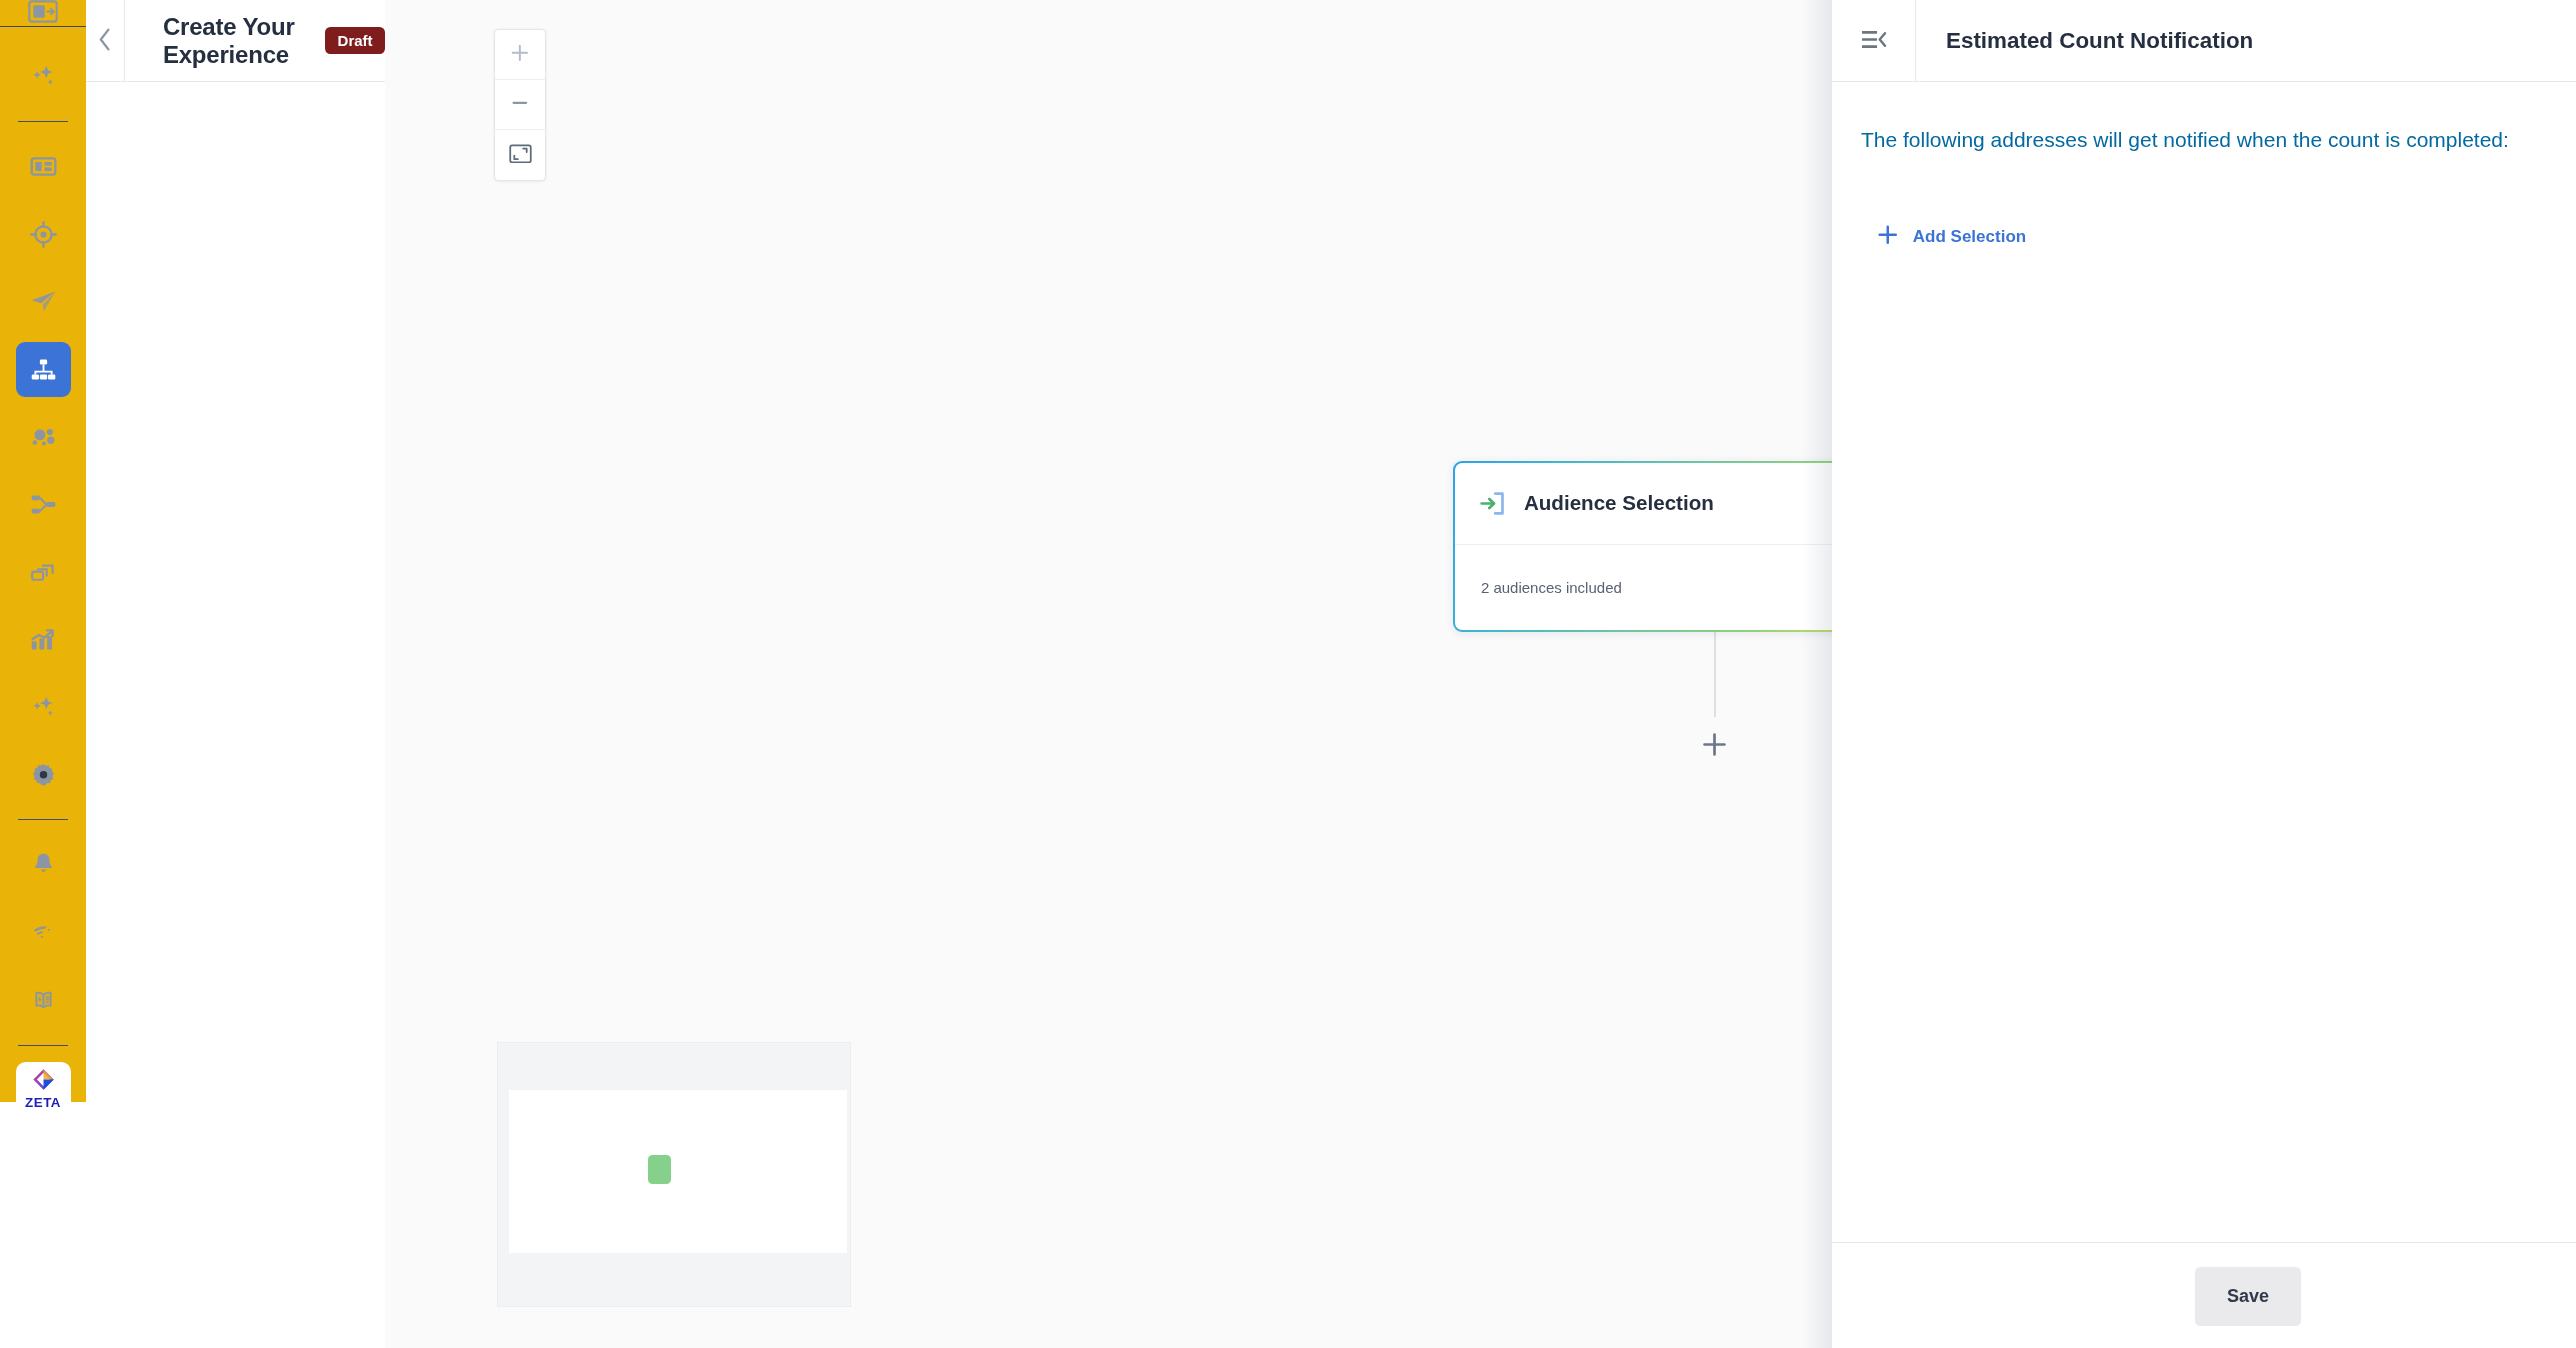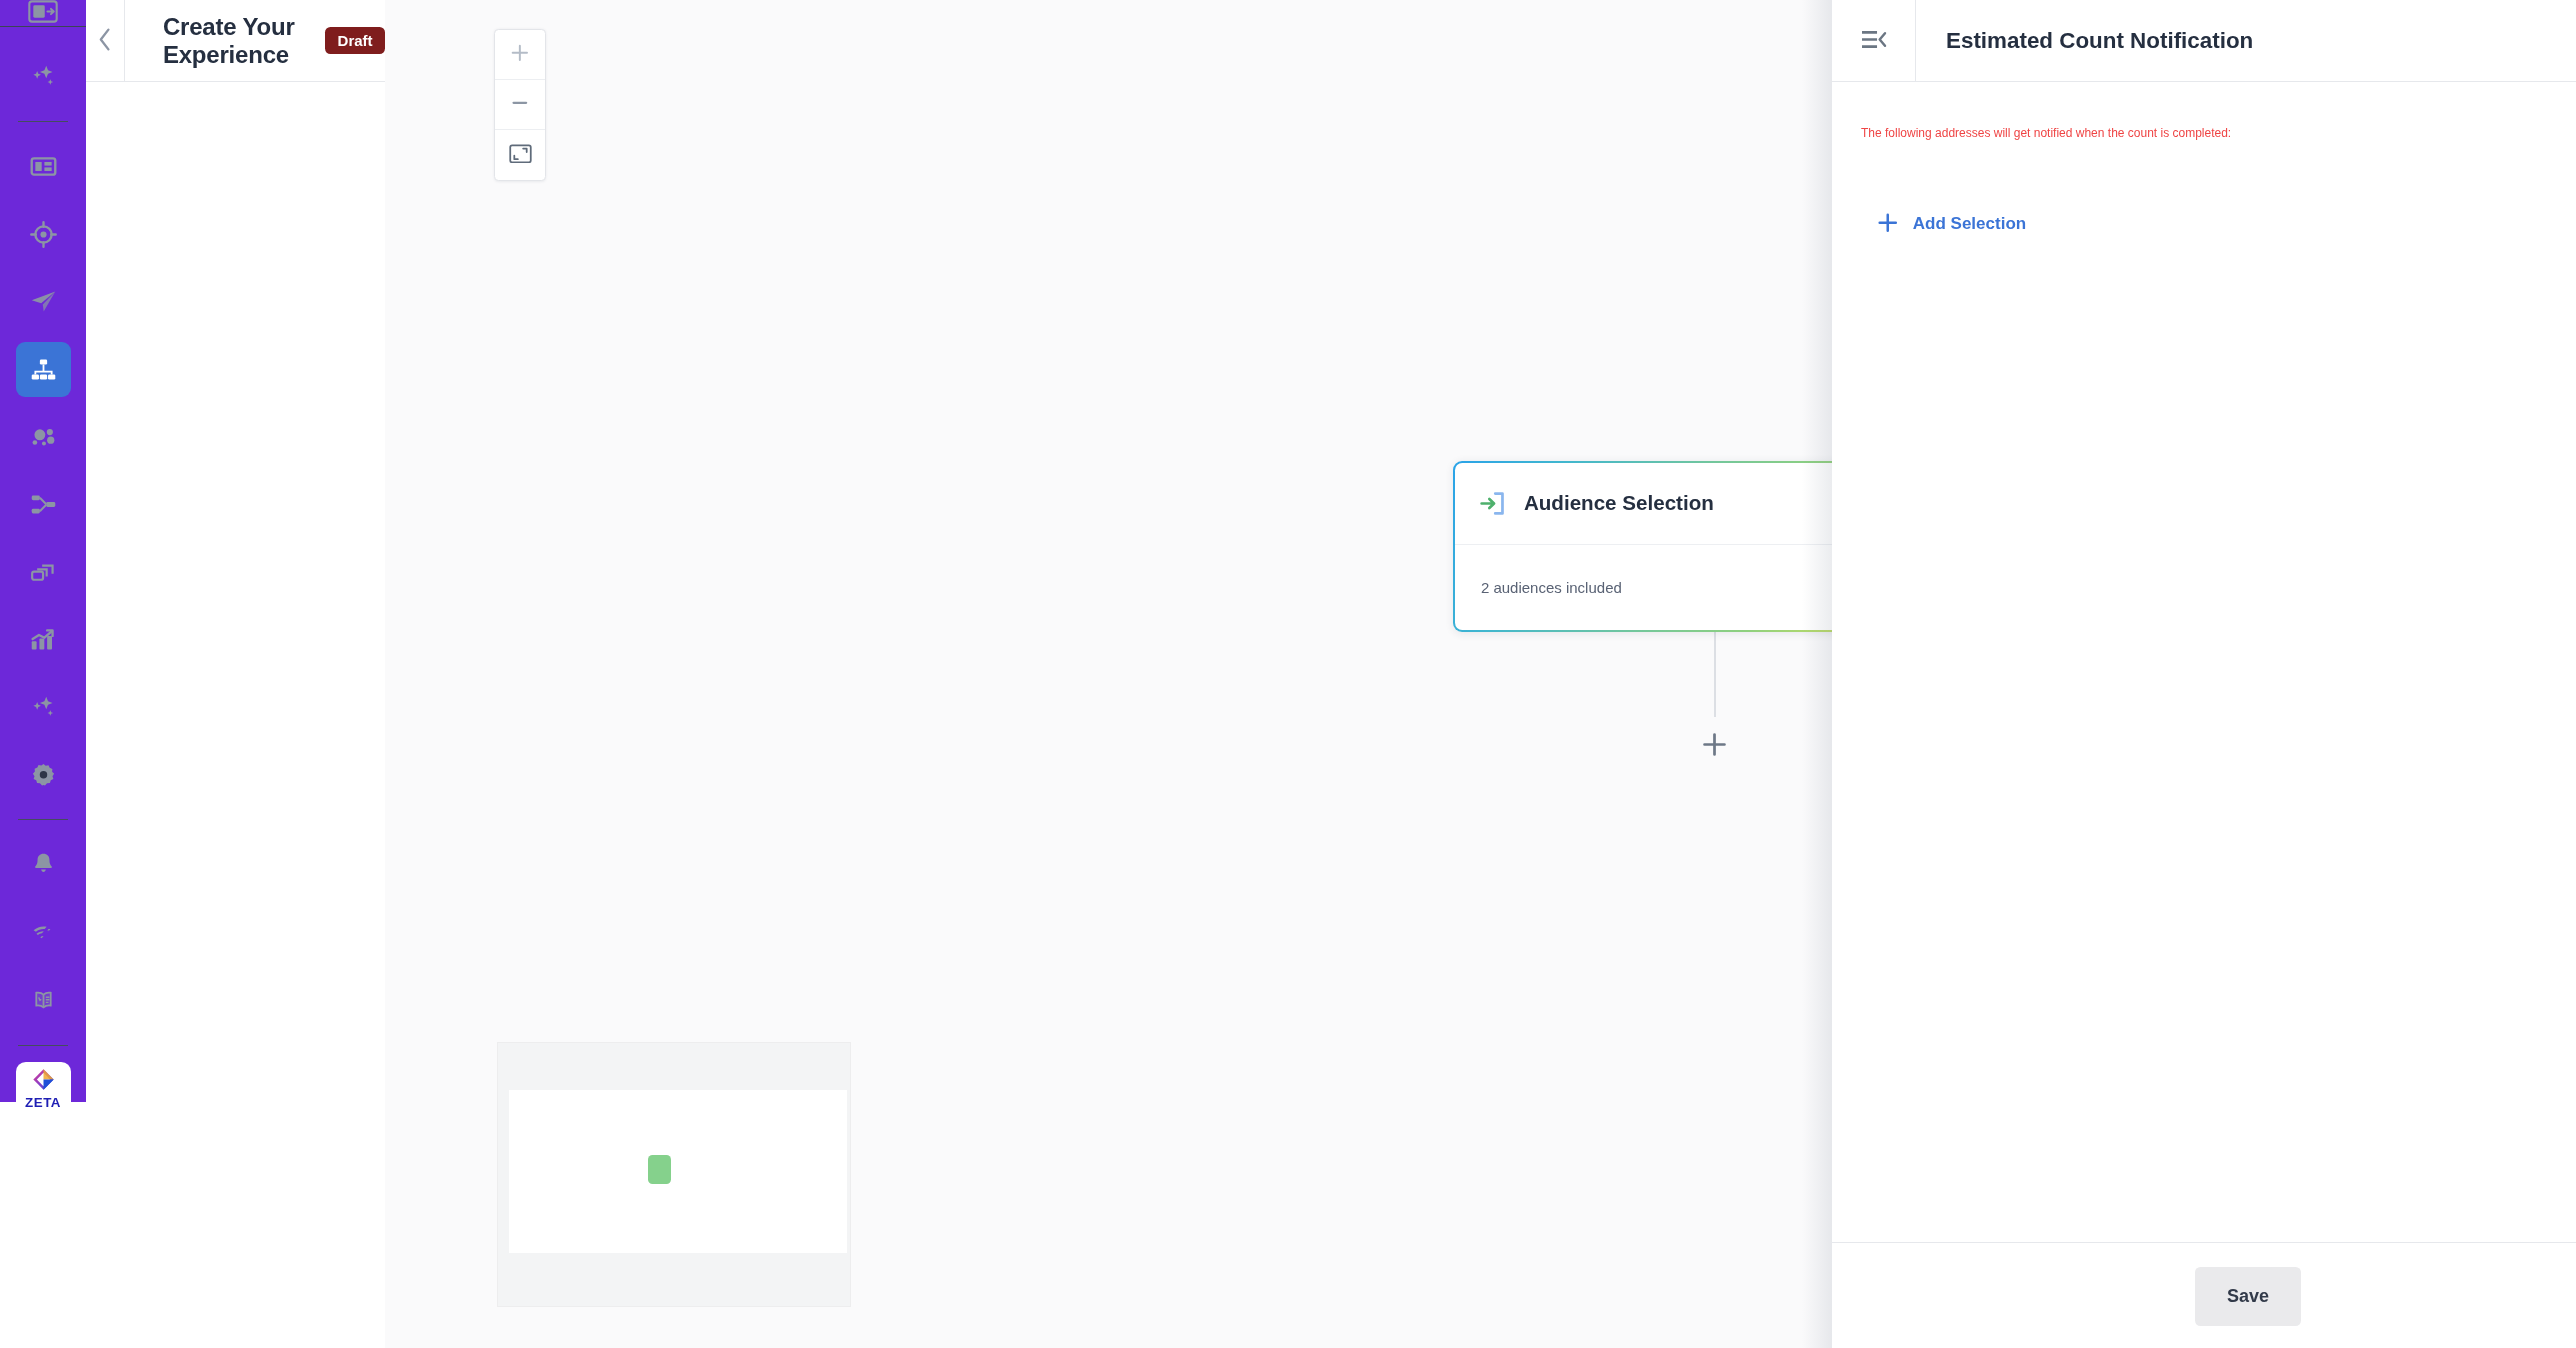--- a/index.html
+++ b/index.html
@@ -7,21 +7,21 @@
     width: 2576px; height: 1349px;
     font-family: "Liberation Sans", sans-serif;
     background: #ffffff;
     overflow: hidden;
   }
   .app { position: relative; width: 2576px; height: 1349px; display: flex; }
 
   
   .rail {
     width: 86px; height: 1102px;
-    background: #6d28d9;
+    background: #eab308;
     display: flex; flex-direction: column; align-items: center;
     flex: 0 0 86px;
     position: relative; z-index: 5;
   }
   .rail-top {
     height: 82px; width: 100%;
     display: flex; align-items: center; justify-content: center;
     border-bottom: 0.9px solid #3c4455;
   }
   .rail-scroll { width: 100%; display: flex; flex-direction: column; align-items: center; flex: 1 1 auto; }
@@ -157,21 +157,21 @@
   .panel-head {
     height: 82px; flex: 0 0 82px; display: flex; align-items: center;
     border-bottom: 0.9px solid #e6e8ec;
   }
   .panel-collapse {
     width: 84px; height: 82px; display: flex; align-items: center; justify-content: center;
     border-right: 0.9px solid #e6e8ec; cursor: pointer;
   }
   .panel-title { font-size: 22.4px; font-weight: 700; color: #252f40; padding-left: 30px; }
   .panel-body { flex: 1 1 auto; padding: 0 29px; overflow: hidden; }
-  .panel-desc { font-size: 12px; color: #ef4444; padding: 43px 0 36px 0; line-height: 1.4; }
+  .panel-desc { font-size: 21px; color: #0369a1; padding: 43px 0 36px 0; line-height: 1.4; }
   .addr-row {
     display: flex; align-items: center; justify-content: space-between;
     height: 73px; border-top: 0.9px solid #eceef1; border-bottom: 0.9px solid #eceef1;
     padding: 0 5.4px 0 21.5px;
   }
   .addr-email { font-size: 17px; font-weight: 700; color: #1c2230; }
   .addr-remove { width: 39px; height: 39px; display: flex; align-items: center; justify-content: center; cursor: pointer; }
   .add-addr {
     display: flex; align-items: center; gap: 14.3px;
     padding: 34px 0 0 16px; cursor: pointer;

